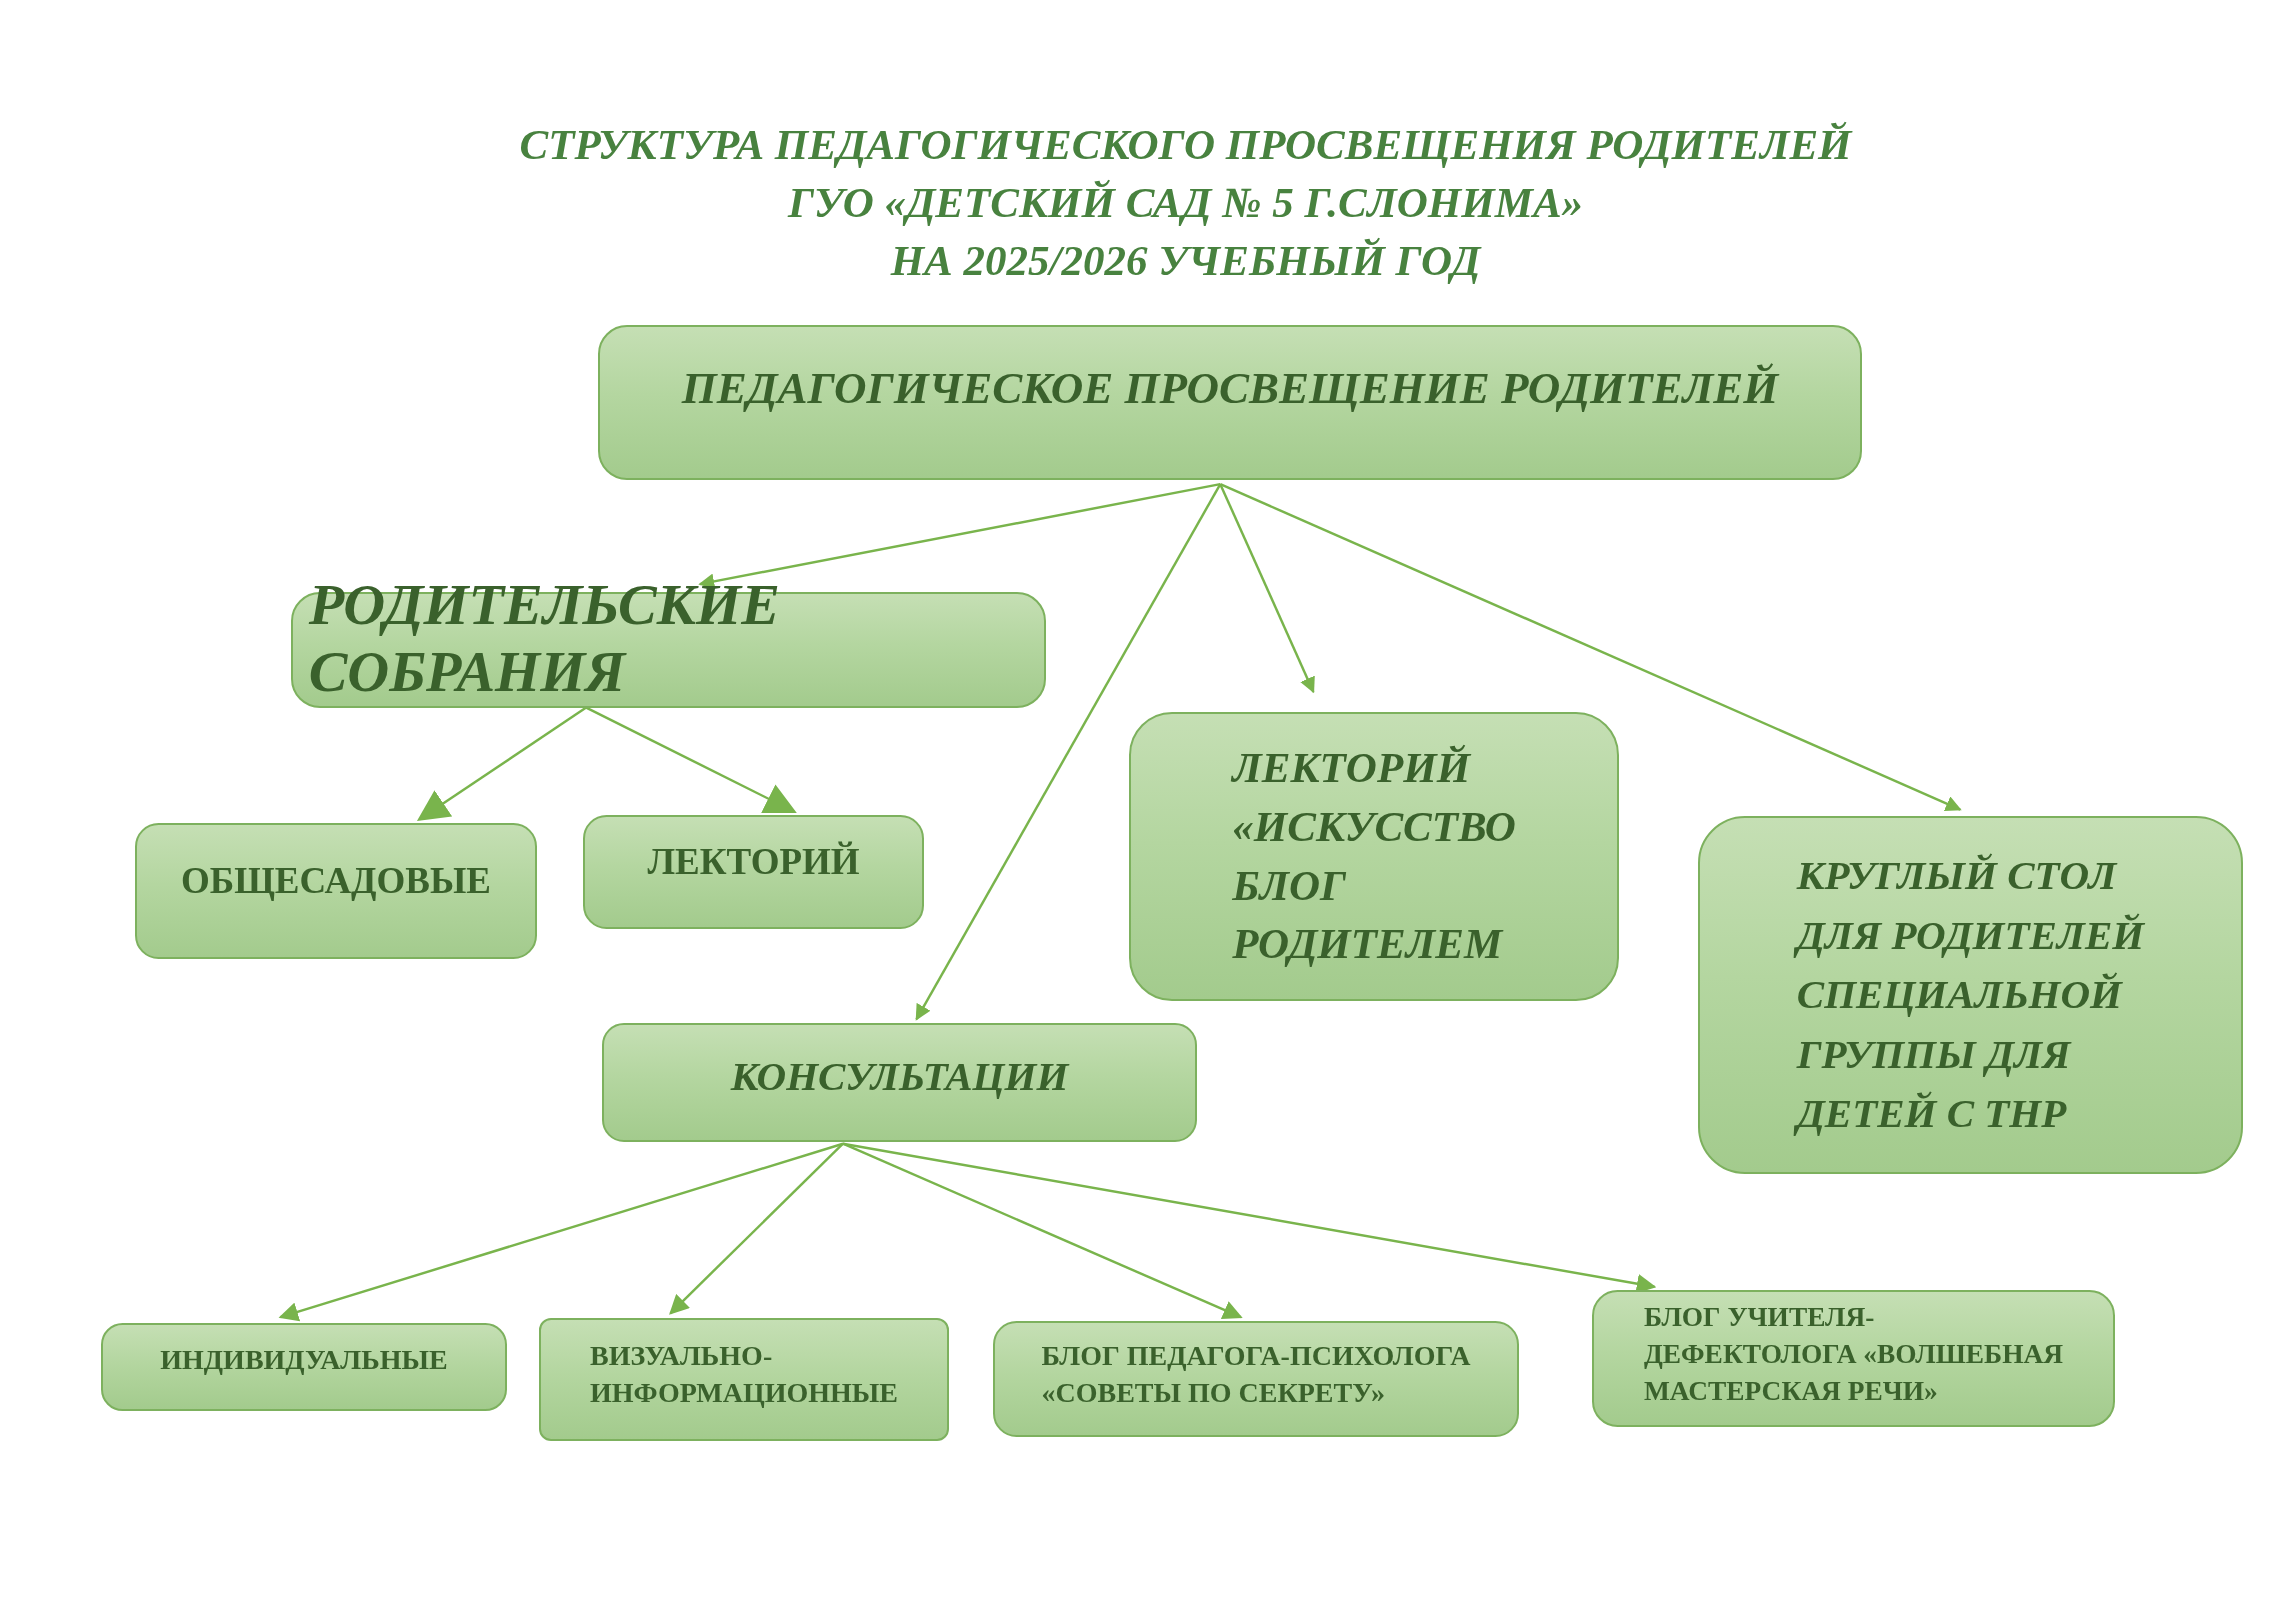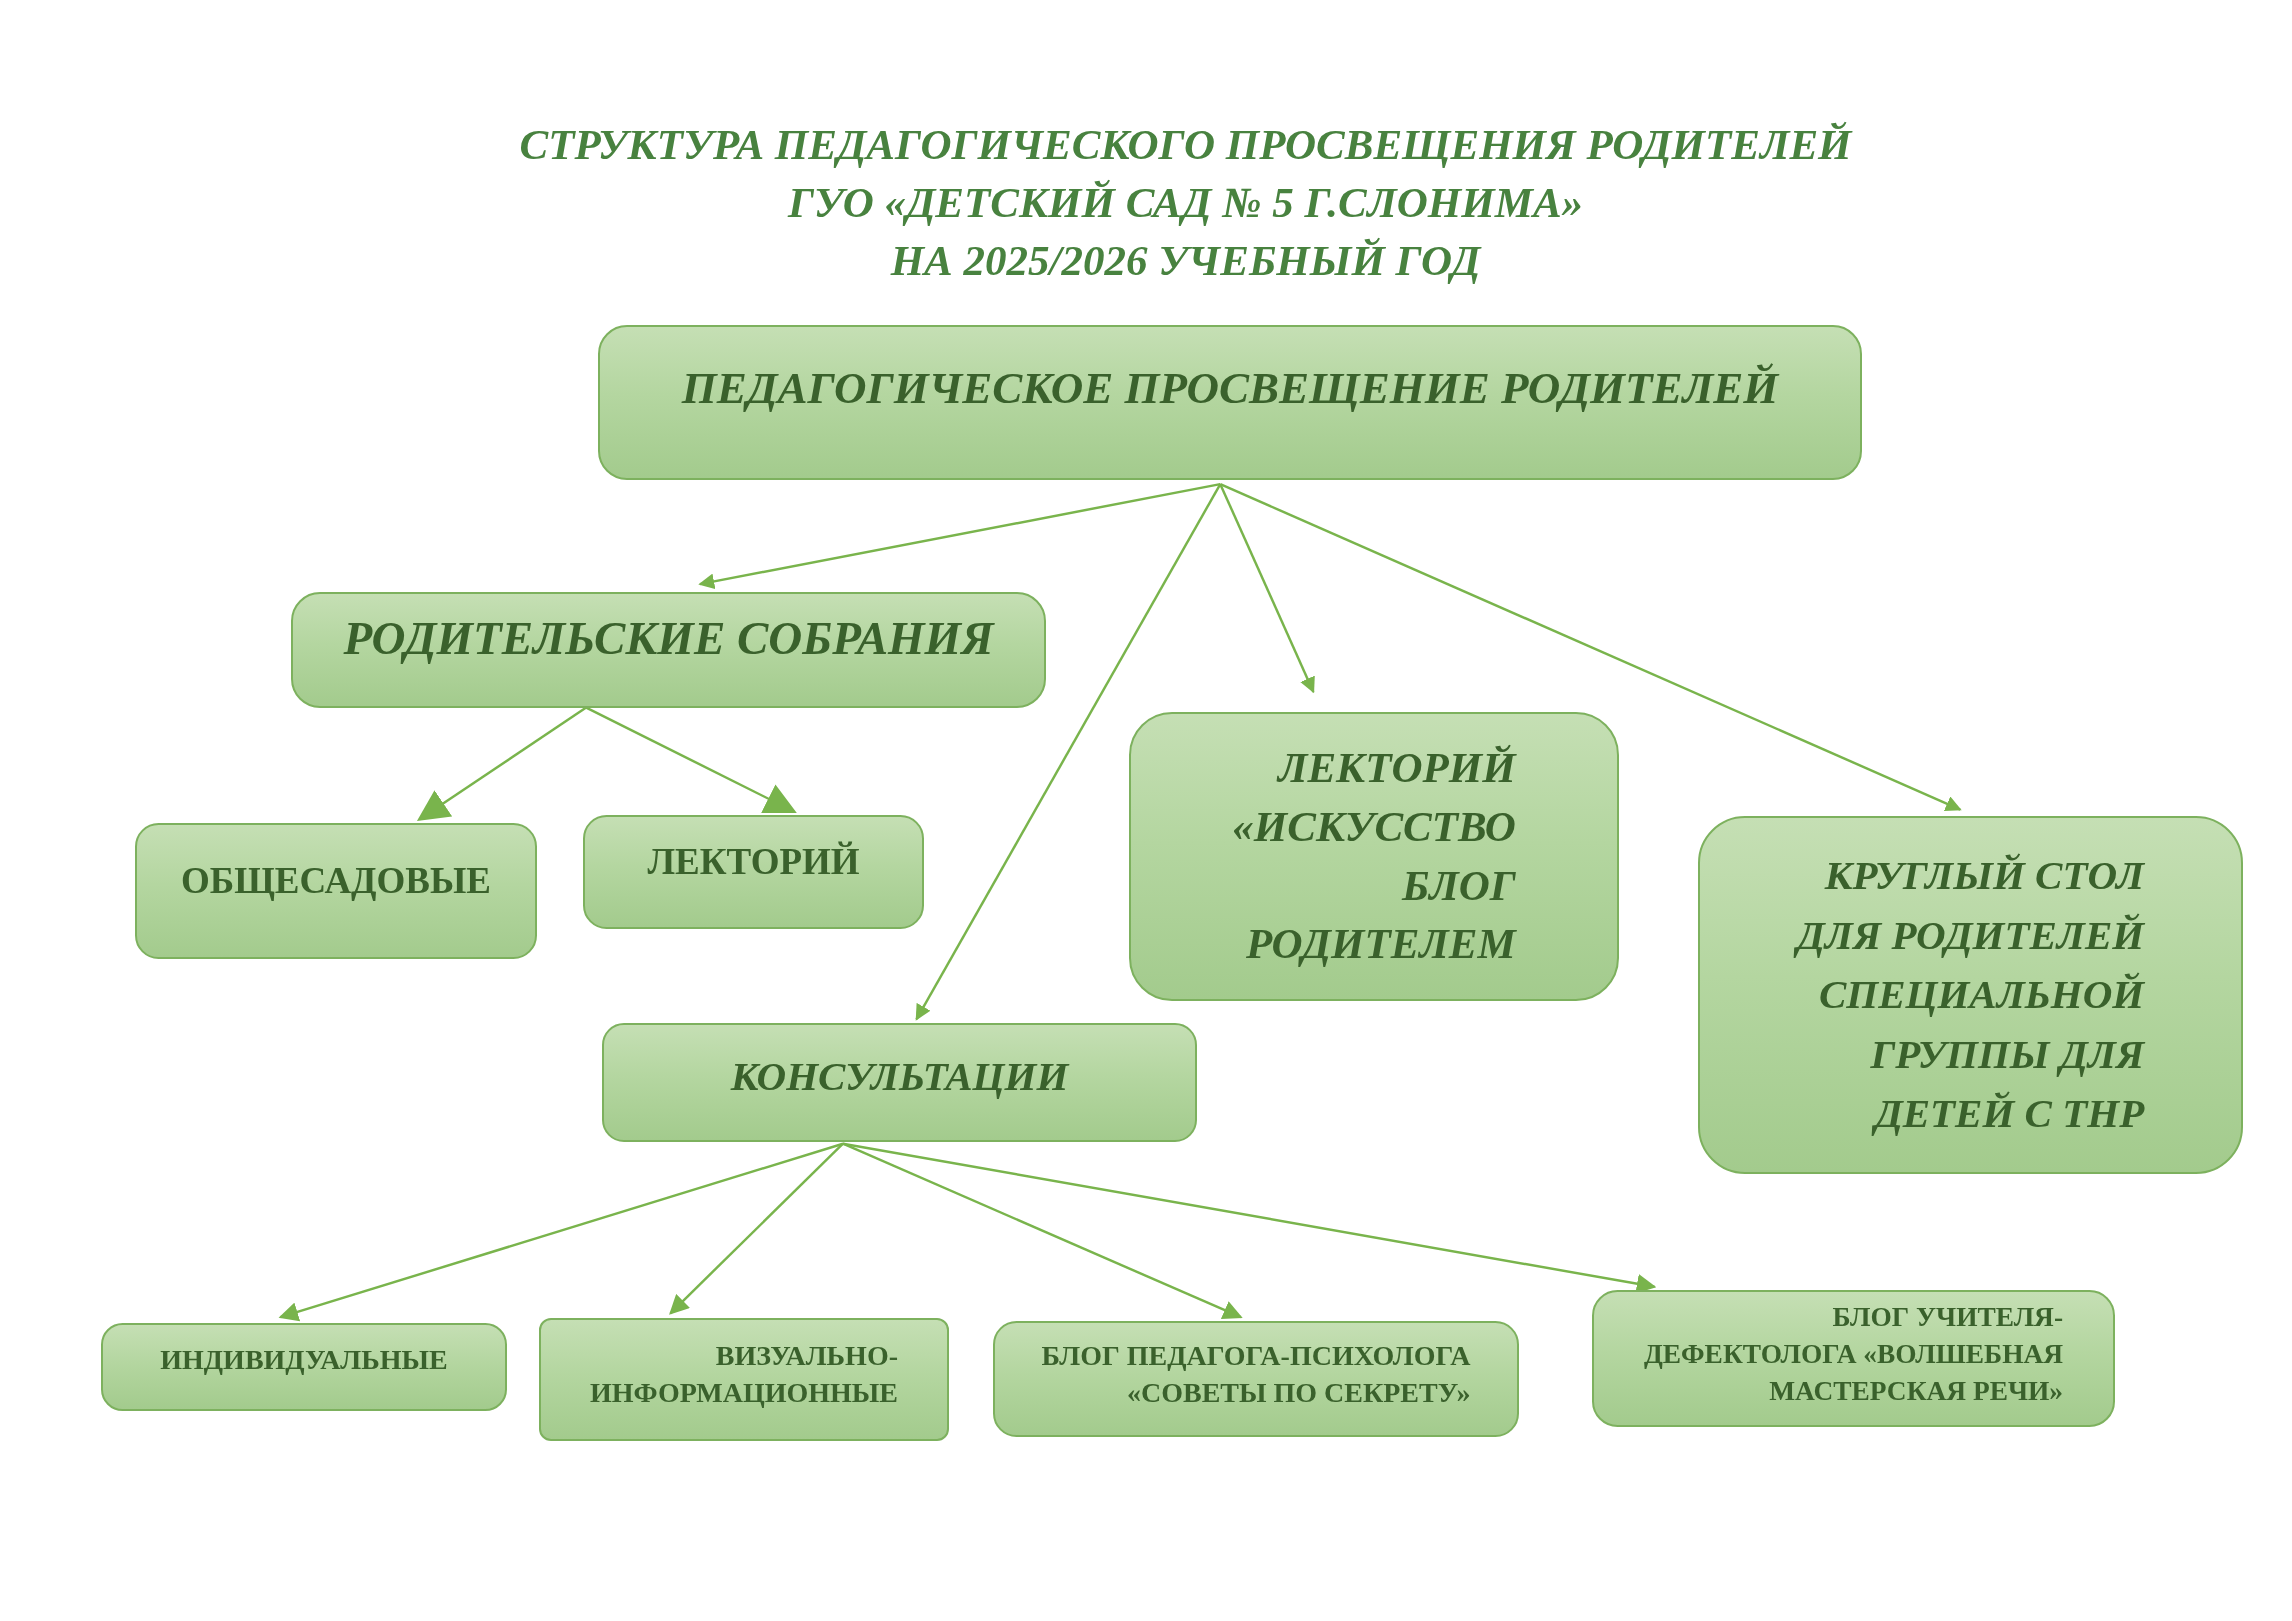--- a/index.html
+++ b/index.html
@@ -6,27 +6,27 @@
   body{width:2293px;height:1621px;font-family:"Liberation Serif",serif;}
   .canvas{position:relative;width:2293px;height:1621px;background:#ffffff;overflow:hidden;margin-left:39px;}
 
   .title{position:absolute;left:0;top:116px;width:2293px;text-align:center;
          color:#48823f;font-weight:bold;font-style:italic;font-size:43px;line-height:58px;}
   .title div{white-space:nowrap;}
 
   .edges{position:absolute;left:0;top:0;width:2293px;height:1621px;pointer-events:none;}
 
   .node{position:absolute;box-sizing:border-box;display:flex;align-items:center;justify-content:center;
-        text-align:right;color:#3a612c;font-weight:bold;
+        text-align:left;color:#3a612c;font-weight:bold;
         background:linear-gradient(180deg,#c5dfb4 0%,#b4d6a0 45%,#a3cb8d 100%);
         border:2.9px solid #7db15e;border-radius:29px;}
   .node .nt{white-space:pre-line;padding:0 15.7px;}
 
   .n-root{left:559px;top:325px;width:1264px;height:155px;font-size:45px;font-style:italic;padding-bottom:29px;}
-  .n-meetings{left:252px;top:592px;width:755px;height:116px;font-size:47px;font-style:italic;padding-bottom:23.5px;}
+  .n-meetings{left:252px;top:592px;width:755px;height:116px;font-size:58px;font-style:italic;padding-bottom:23.5px;}
   .n-allgarden{left:96px;top:823px;width:402px;height:136px;font-size:37px;border-radius:23.5px;padding-bottom:21.6px;}
   .n-group{left:544px;top:815px;width:341px;height:114px;font-size:37px;border-radius:23.5px;padding-bottom:21.6px;}
   .n-lectory{left:1090px;top:712px;width:490px;height:289px;font-size:43px;font-style:italic;line-height:1.37;border-radius:43px;}
   .n-roundtable{left:1659px;top:816px;width:545px;height:358px;font-size:41px;font-style:italic;line-height:1.45;border-radius:47px;}
   .n-consult{left:563px;top:1023px;width:595px;height:119px;font-size:41px;font-style:italic;padding-bottom:14px;border-radius:22px;}
   .n-individual{left:62px;top:1323px;width:406px;height:88px;font-size:28px;border-radius:21.6px;padding-bottom:13.7px;}
   .n-visual{left:500px;top:1318px;width:410px;height:123px;font-size:28px;line-height:1.32;border-radius:12px;padding-bottom:9.8px;}
   .n-blogpsych{left:954px;top:1321px;width:526px;height:116px;font-size:28px;line-height:1.32;border-radius:23.5px;padding-bottom:7.8px;}
   .n-blogdefect{left:1553px;top:1290px;width:523px;height:137px;font-size:27.4px;line-height:1.35;border-radius:25.5px;padding-bottom:7.8px;}
 </style>

